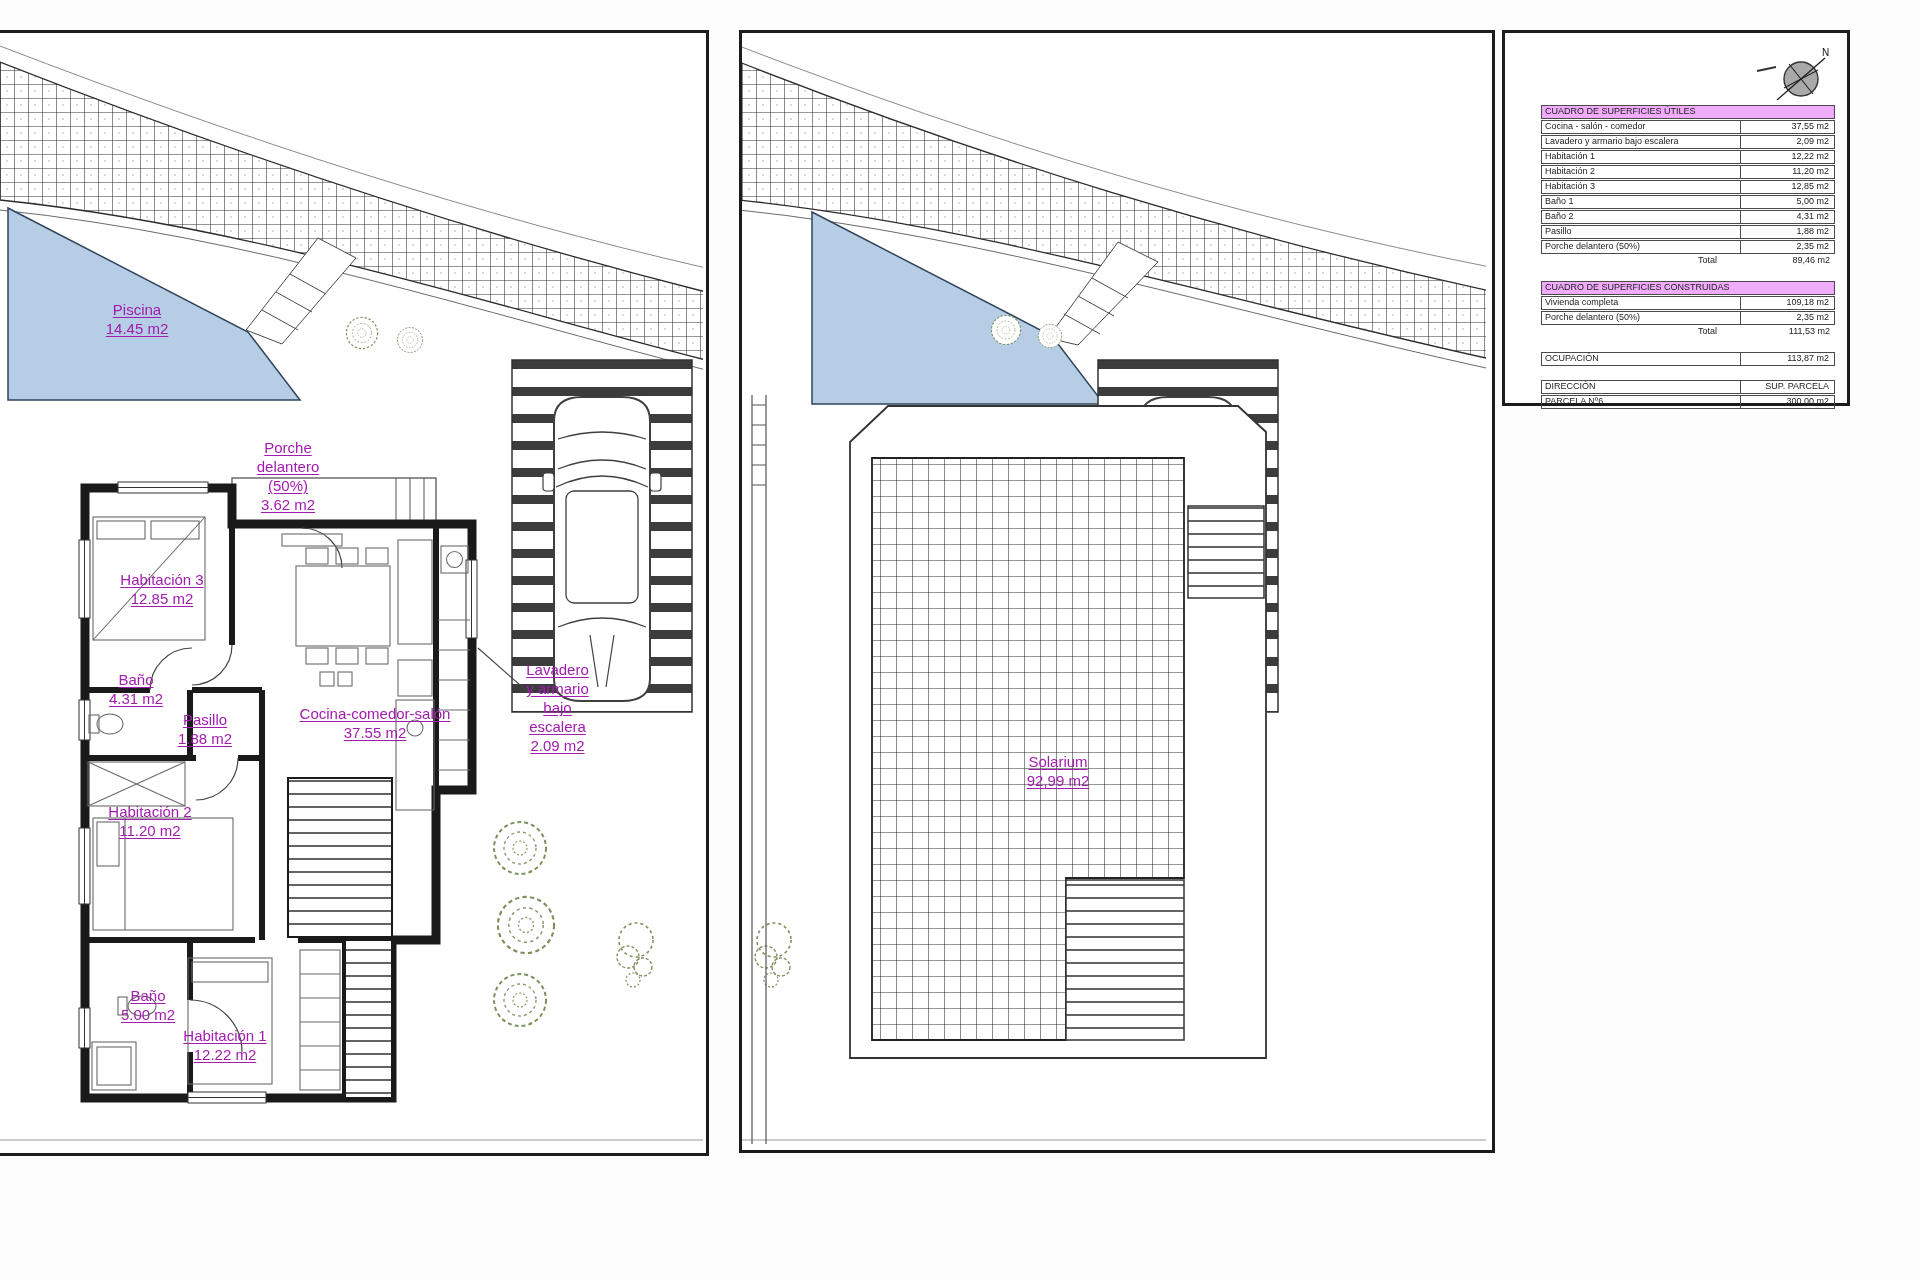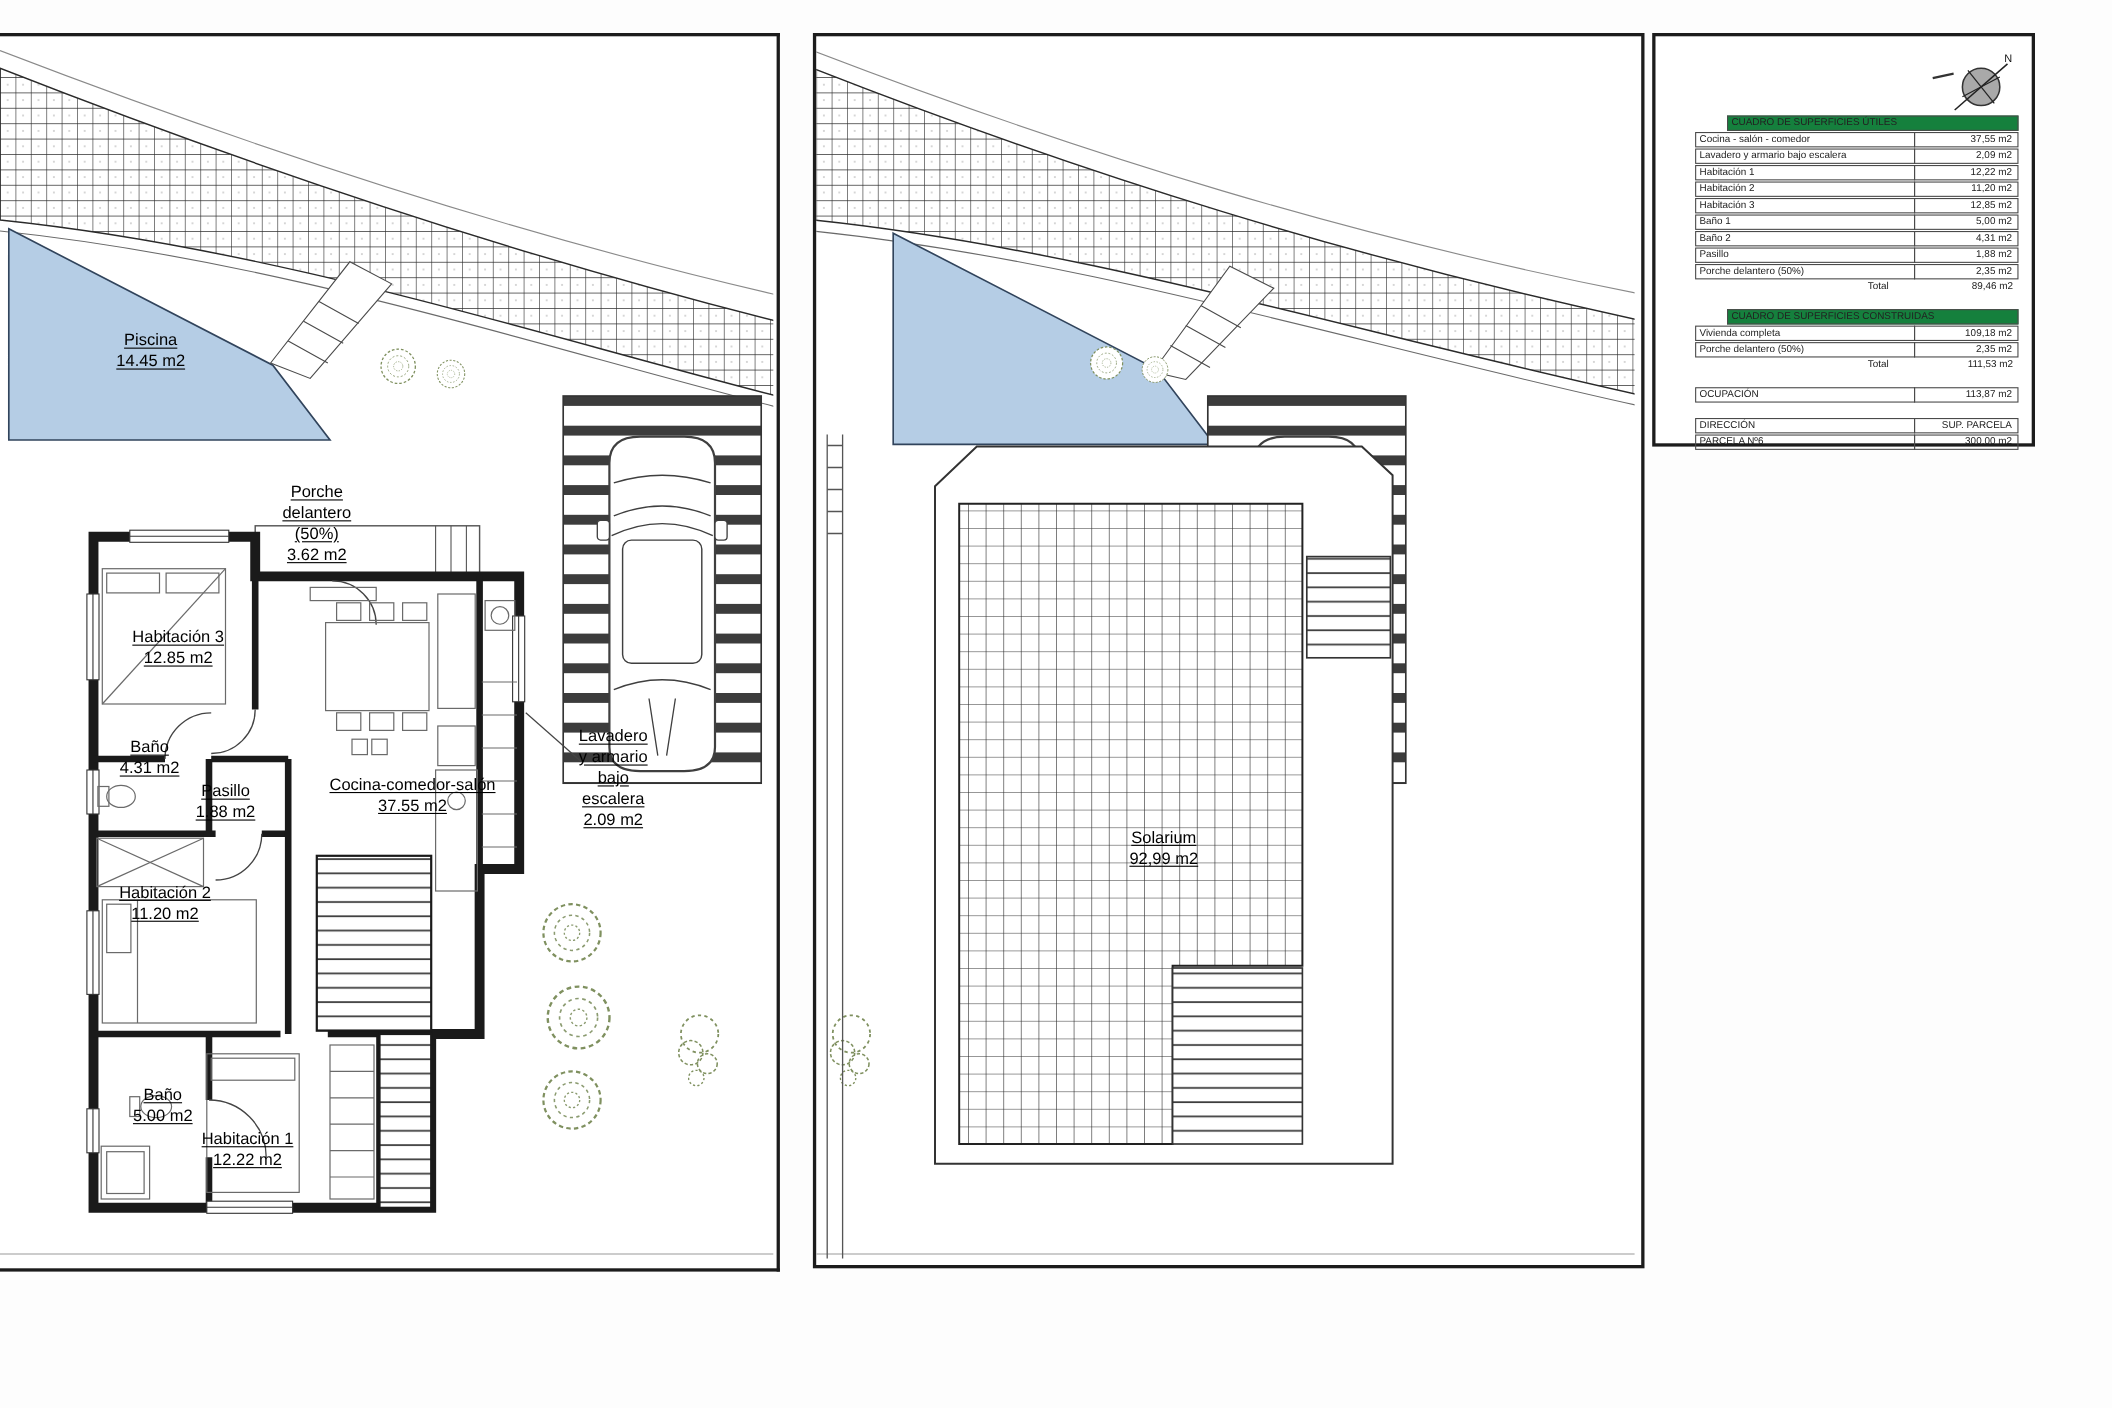--- a/index.html
+++ b/index.html
@@ -3,26 +3,26 @@
 <meta charset="utf-8">
 <style>
   html,body{margin:0;padding:0;background:#fdfdfd;}
   #canvas{position:relative;width:1920px;height:1280px;background:#fdfdfd;overflow:hidden;
           font-family:"Liberation Sans",sans-serif;}
   .panel{position:absolute;border:3px solid #1c1c1c;background:#fff;}
   #panel1{left:-5px;top:30px;width:711px;height:1120px;border-left:none;}
   #panel2{left:739px;top:30px;width:750px;height:1117px;}
   #panel3{left:1502px;top:30px;width:342px;height:370px;}
   #drawing{position:absolute;left:0;top:0;width:1920px;height:1280px;pointer-events:none;}
-  .plan-label{position:absolute;text-align:center;color:#000000;font-size:15px;line-height:19px;z-index:5;}
+  .plan-label{position:absolute;text-align:center;color:#a21caf;font-size:15px;line-height:19px;z-index:5;}
   .plan-label div{text-decoration:underline;text-underline-offset:2px;}
   
   .tables{position:absolute;left:36px;top:72px;width:294px;font-size:9px;color:#222;}
   .tbl{margin-bottom:14px;}
-  .thead{border:1px solid #4a4a4a;height:12px;line-height:11px;padding:0 3px;margin-bottom:1px;background:#15803d;margin-left:29px;}
+  .thead{border:1px solid #4a4a4a;height:12px;line-height:11px;padding:0 3px;margin-bottom:1px;background:#f0abfc;}
   .trow{display:flex;margin-bottom:1px;}
   .trow .tl{flex:1;border:1px solid #4a4a4a;height:12px;line-height:11px;padding:0 3px;}
   .trow .tv{width:88px;border:1px solid #4a4a4a;border-left:1px solid #4a4a4a;height:12px;line-height:11px;
             text-align:right;padding:0 5px 0 0;margin-left:-1px;}
   .trow.total .tl,.trow.total .tv{border:none;}
   .trow.total .tl{text-align:right;padding-right:26px;}
   .compass{position:absolute;top:12px;right:6px;}
 </style>
 </head>
 <body>

